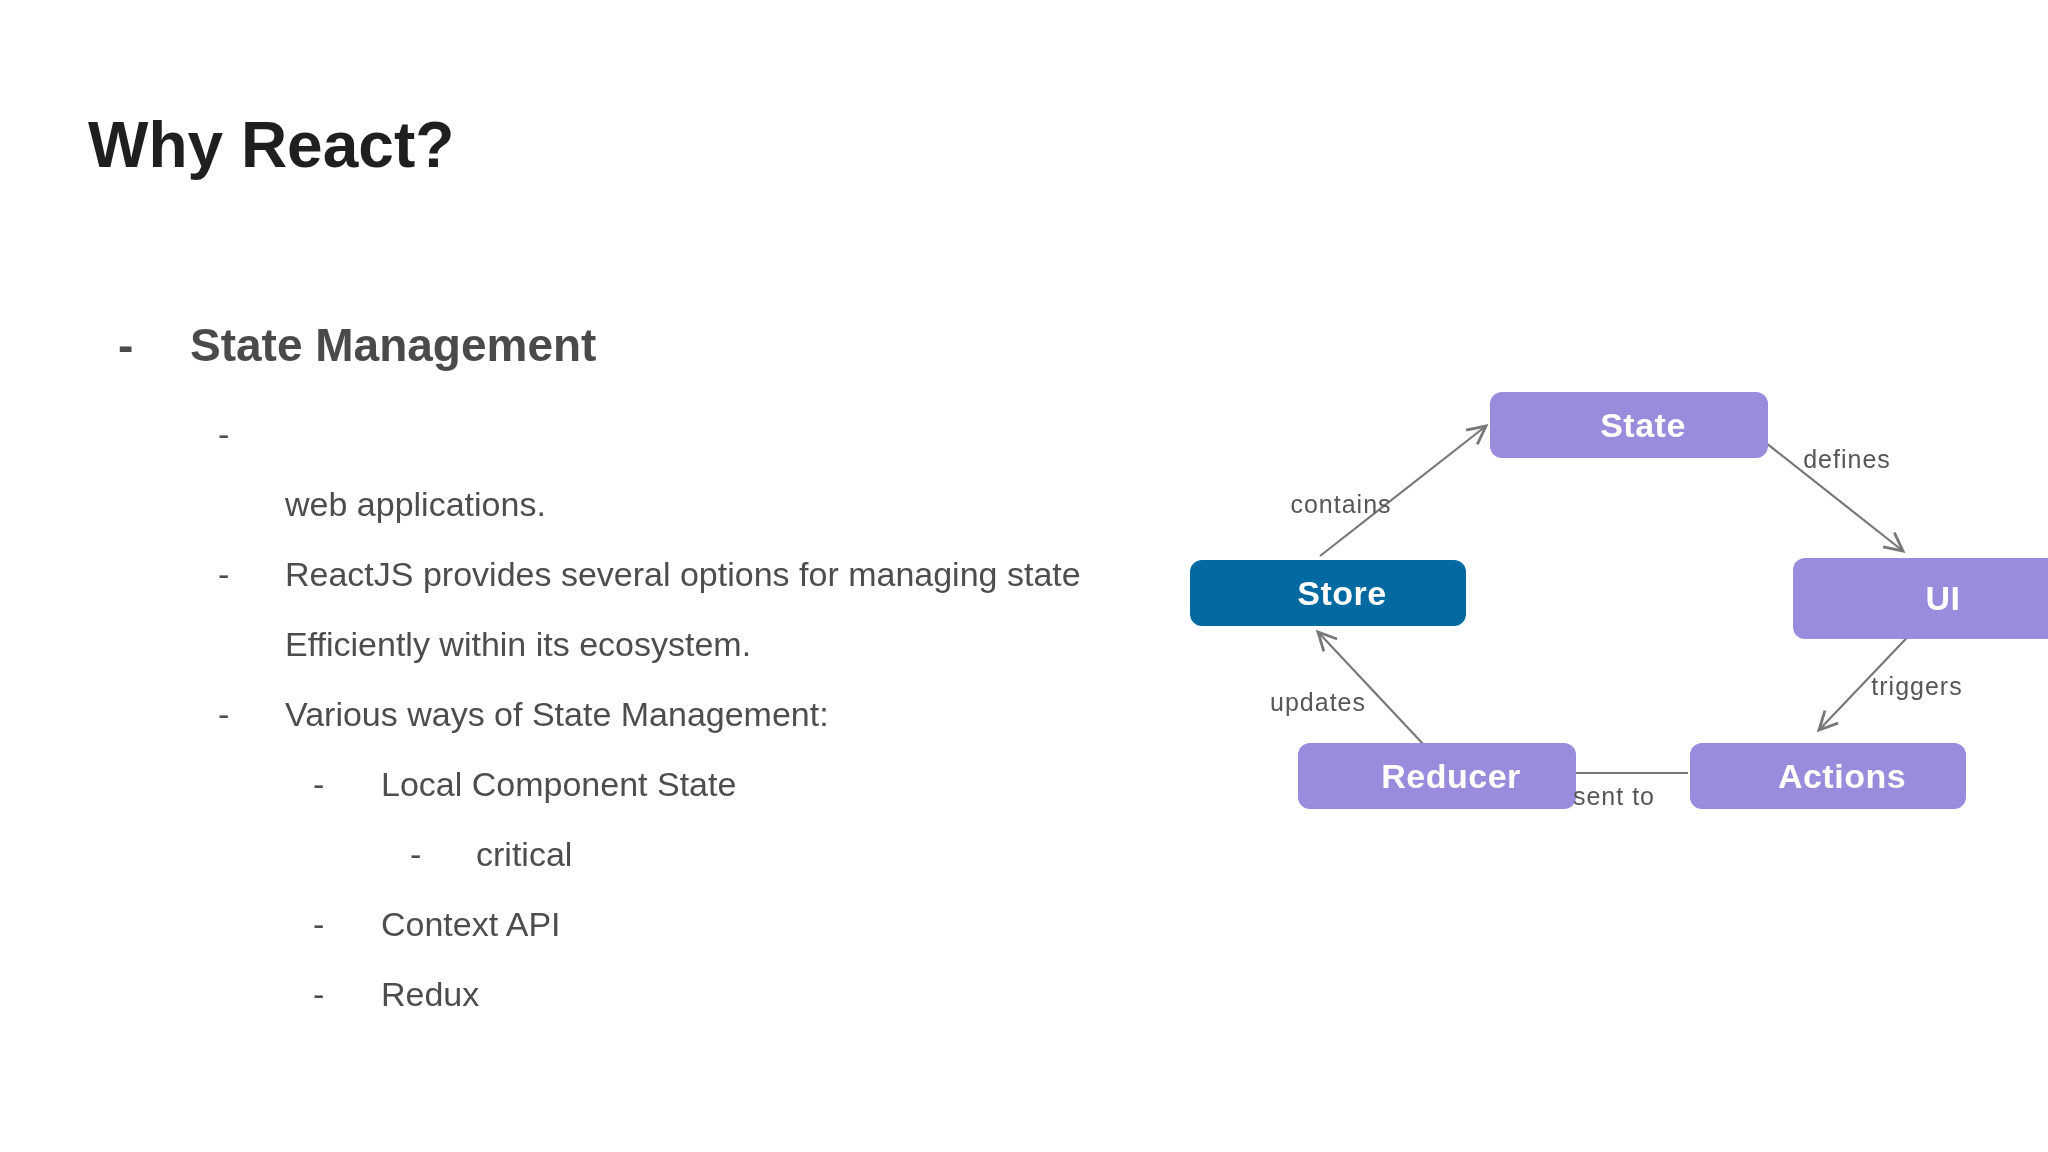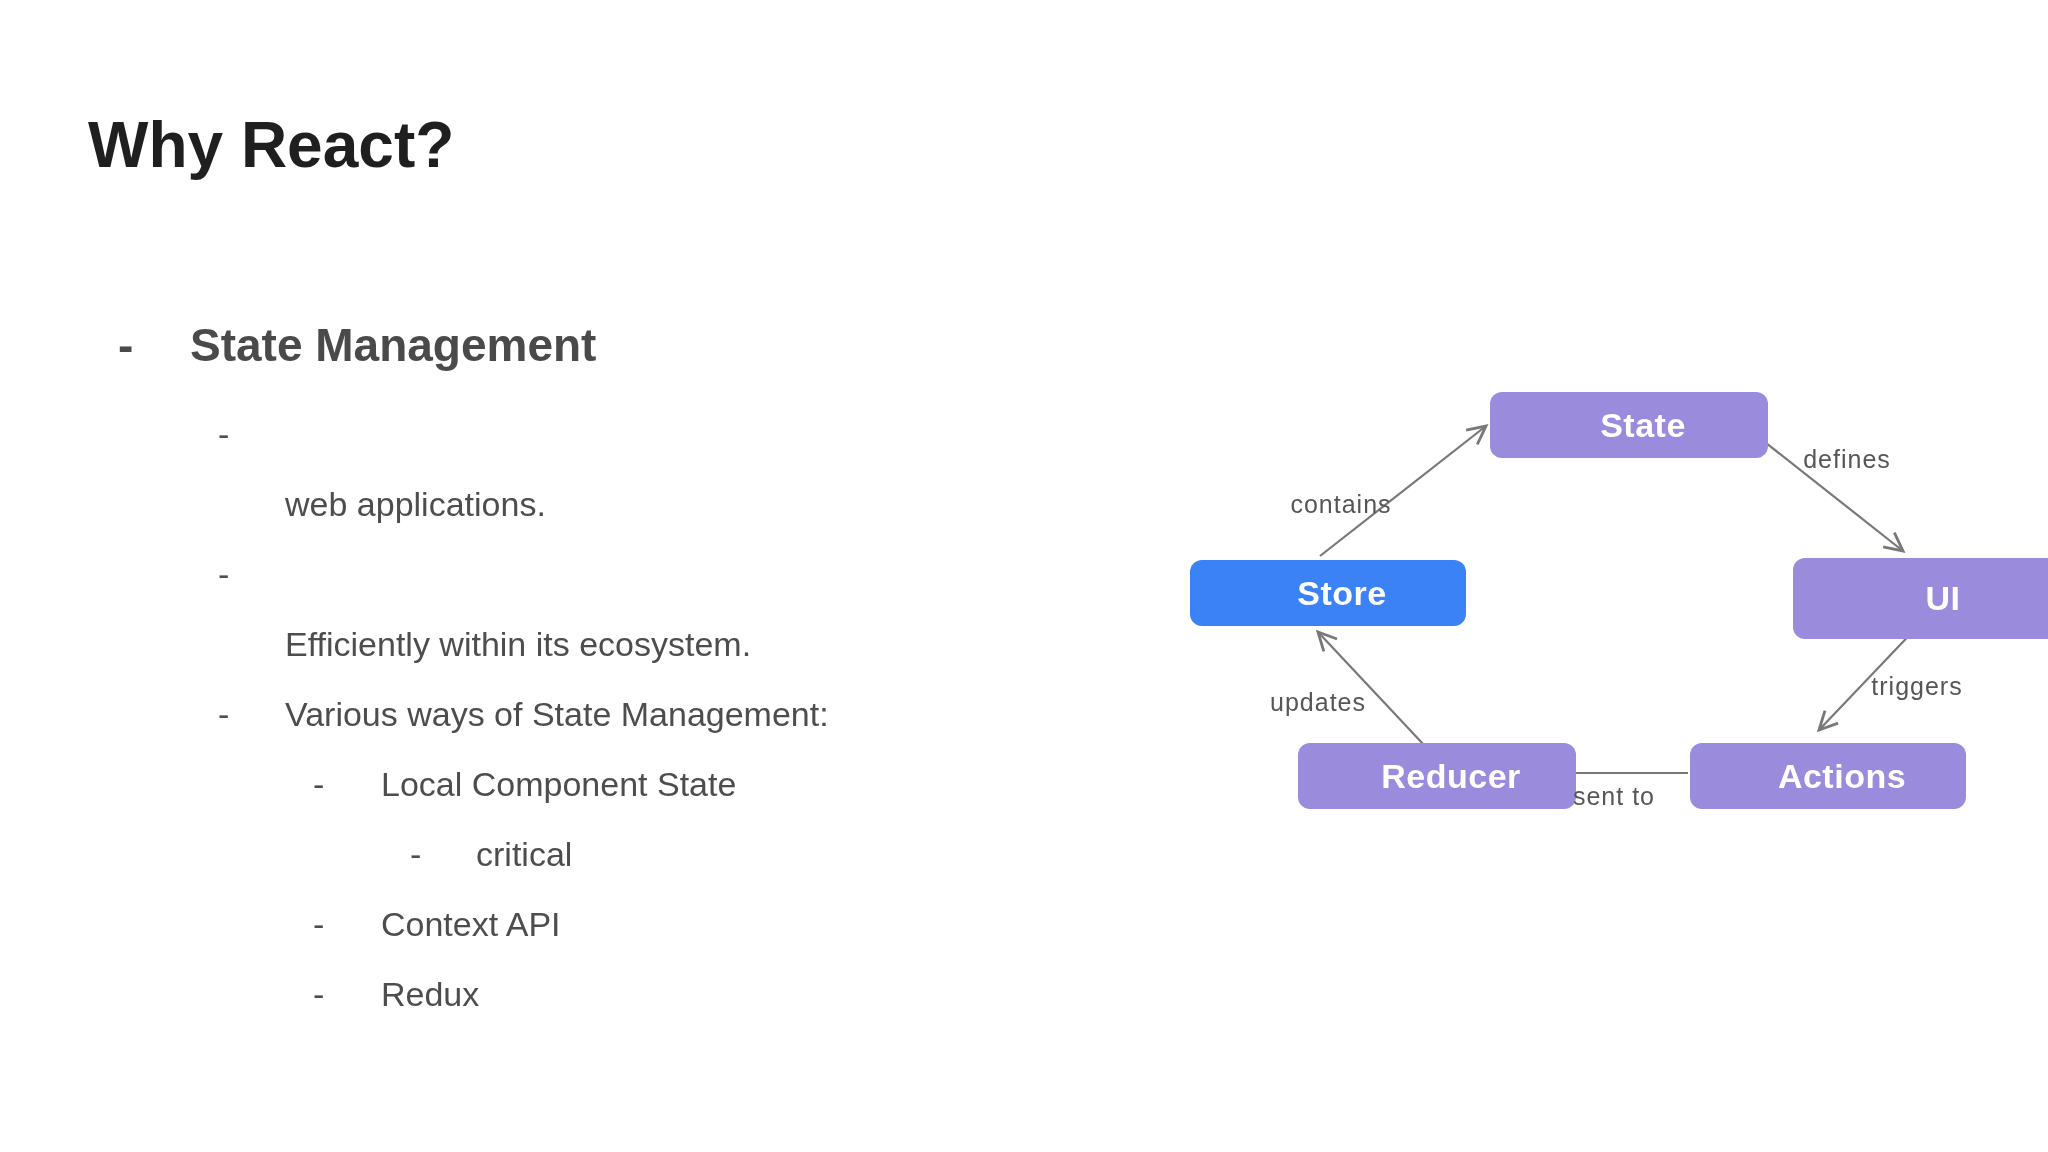--- a/index.html
+++ b/index.html
@@ -76,20 +76,21 @@
       </div>
       <div class="bullet-row lvl2" style="top: 399px; left: 218px;">
         <span class="bullet-dash" style="width: 67px;">-</span>
       </div>
       <div class="bullet-row lvl2" style="top: 469px; left: 218px;">
         <span class="bullet-dash" style="width: 67px;"></span>
         <span>web applications.</span>
       </div>
       <div class="bullet-row lvl2" style="top: 539px; left: 218px;">
         <span class="bullet-dash" style="width: 67px;">-</span>
+        <span>ReactJS provides several options for managing state</span>
       </div>
       <div class="bullet-row lvl2" style="top: 609px; left: 218px;">
         <span class="bullet-dash" style="width: 67px;"></span>
         <span>Efficiently within its ecosystem.</span>
       </div>
       <div class="bullet-row lvl2" style="top: 679px; left: 218px;">
         <span class="bullet-dash" style="width: 67px;">-</span>
         <span>Various ways of State Management:</span>
       </div>
       <div class="bullet-row lvl3" style="top: 749px; left: 313px;">
@@ -120,21 +121,21 @@
       <g id="edge-lines">
           <line x1="1320" y1="556" x2="1486" y2="426" stroke="#787878" stroke-width="2.2" marker-end="url(#arrowhead)"></line>
           <line x1="1742" y1="424" x2="1903" y2="551" stroke="#787878" stroke-width="2.2" marker-end="url(#arrowhead)"></line>
           <line x1="1920" y1="624" x2="1819" y2="730" stroke="#787878" stroke-width="2.2" marker-end="url(#arrowhead)"></line>
           <line x1="1688" y1="773" x2="1556" y2="773" stroke="#787878" stroke-width="2.2" marker-end="url(#arrowhead)"></line>
           <line x1="1424" y1="745" x2="1318" y2="632" stroke="#787878" stroke-width="2.2" marker-end="url(#arrowhead)"></line>
         </g>
     </svg>
     <div id="node-layer">
         <div class="diagram-node" style="left: 1490px; top: 392px; width: 250px; height: 66px; background: rgb(154, 139, 220); color: rgb(255, 255, 255);">State</div>
-        <div class="diagram-node" style="left: 1190px; top: 560px; width: 248px; height: 66px; background: #3b82f6; color: rgb(255, 255, 255);">Store</div>
+        <div class="diagram-node" style="left: 1190px; top: 560px; width: 248px; height: 66px; background: #0369a1; color: rgb(255, 255, 255);">Store</div>
         <div class="diagram-node" style="left: 1793px; top: 558px; width: 244px; height: 81px; background: rgb(154, 139, 220); color: rgb(255, 255, 255);">UI</div>
         <div class="diagram-node" style="left: 1298px; top: 743px; width: 250px; height: 66px; background: rgb(154, 139, 220); color: rgb(255, 255, 255);">Reducer</div>
         <div class="diagram-node" style="left: 1690px; top: 743px; width: 248px; height: 66px; background: rgb(154, 139, 220); color: rgb(255, 255, 255);">Actions</div>
       </div>
     <div id="edge-label-layer">
         <div class="edge-label" style="left: 1341px; top: 480px; color: rgb(86, 86, 86); margin-top: 24px;">contains</div>
         <div class="edge-label" style="left: 1847px; top: 459px; color: rgb(86, 86, 86);">defines</div>
         <div class="edge-label" style="left: 1917px; top: 686px; color: rgb(86, 86, 86);">triggers</div>
         <div class="edge-label" style="left: 1614px; top: 796px; color: rgb(86, 86, 86);">sent to</div>
         <div class="edge-label" style="left: 1318px; top: 702px; color: rgb(86, 86, 86);">updates</div>

